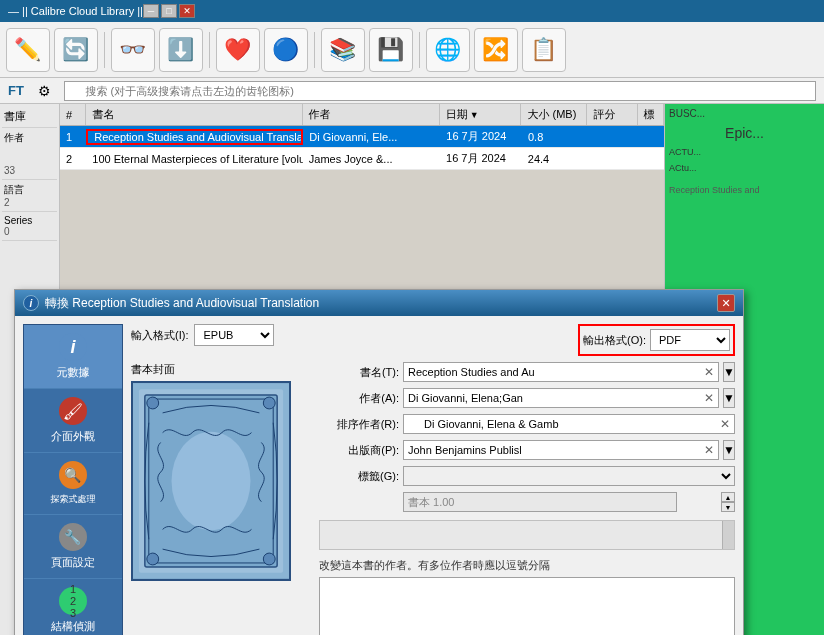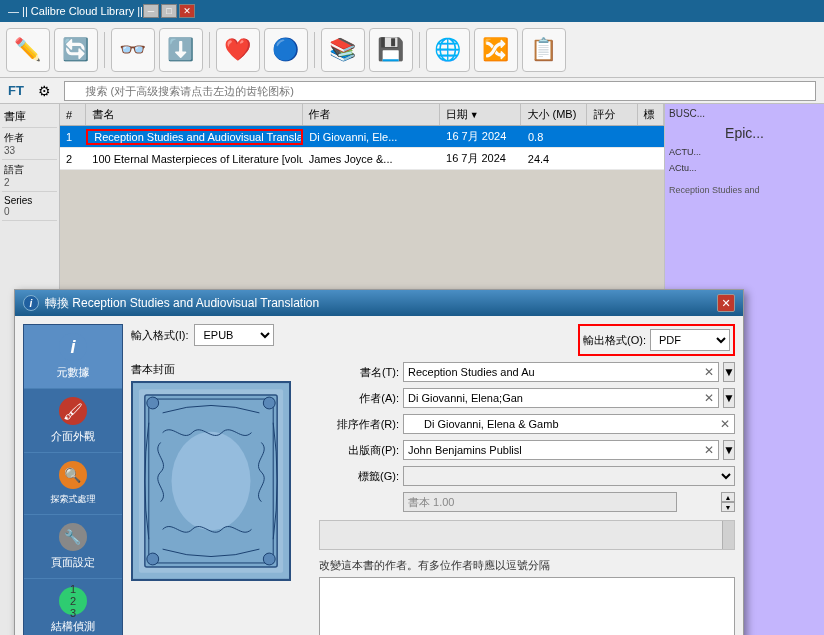--- a/index.html
+++ b/index.html
@@ -30,21 +30,21 @@
     
     .book-list { flex: 1; overflow: hidden; }
     .list-header { display: flex; background: #e0e0e0; border-bottom: 1px solid #b0b0b0; height: 22px; align-items: center; }
     .list-header-col { padding: 0 6px; font-size: 11px; border-right: 1px solid #c0c0c0; height: 100%; display: flex; align-items: center; cursor: pointer; white-space: nowrap; }
     .list-row { display: flex; height: 22px; align-items: center; border-bottom: 1px solid #e8e8e8; }
     .list-row.selected { background: #0078d7; color: white; }
     .list-row.normal { background: white; }
     .list-cell { padding: 0 6px; font-size: 11px; white-space: nowrap; overflow: hidden; }
 
     
-    .right-panel { width: 160px; background: #c4b5fd; border-left: 1px solid #c0c0c0; font-size: 10px; padding: 4px; overflow: hidden; }
+    .right-panel { width: 160px; background: #22c55e; border-left: 1px solid #c0c0c0; font-size: 10px; padding: 4px; overflow: hidden; }
 
     
     .dialog { background: #f0f0f0; border: 1px solid #999; box-shadow: 3px 3px 8px rgba(0,0,0,0.4); width: 730px; position: absolute; top: 185px; left: 14px; }
     .dialog-title { background: linear-gradient(to bottom, #4a8ec4, #1a5a8a); color: white; padding: 4px 8px; display: flex; align-items: center; gap: 6px; height: 26px; }
     .dialog-title-icon { width: 16px; height: 16px; background: #2060a0; border-radius: 50%; display: flex; align-items: center; justify-content: center; font-size: 10px; color: white; font-style: italic; font-weight: bold; border: 1px solid #80b0d0; }
     .dialog-title-text { flex: 1; font-size: 12px; }
     .dialog-close { width: 18px; height: 18px; background: #c0392b; border: 1px solid #999; border-radius: 2px; cursor: pointer; display: flex; align-items: center; justify-content: center; font-size: 11px; color: white; }
 
     .dialog-body { display: flex; padding: 8px; gap: 8px; }
 
@@ -148,21 +148,21 @@
   <span style="font-size:14px;cursor:pointer;">⚙</span>
   <input class="search-input" type="text" placeholder="搜索 (对于高级搜索请点击左边的齿轮图标)" style="">
 </div>
 
 <div class="main-area">
 
   <div class="left-panel">
     <div class="left-item" style="font-size:11px;">書庫</div>
     <div class="left-item">
       <div>作者</div>
-      <div style="color:#555;">33</div>
+      <div style="color:#555;margin-top:20px;">33</div>
     </div>
     <div class="left-item">
       <div>語言</div>
       <div style="color:#555;">2</div>
     </div>
     <div class="left-item">
       <div>Series</div>
       <div style="color:#555;">0</div>
     </div>
   </div>

